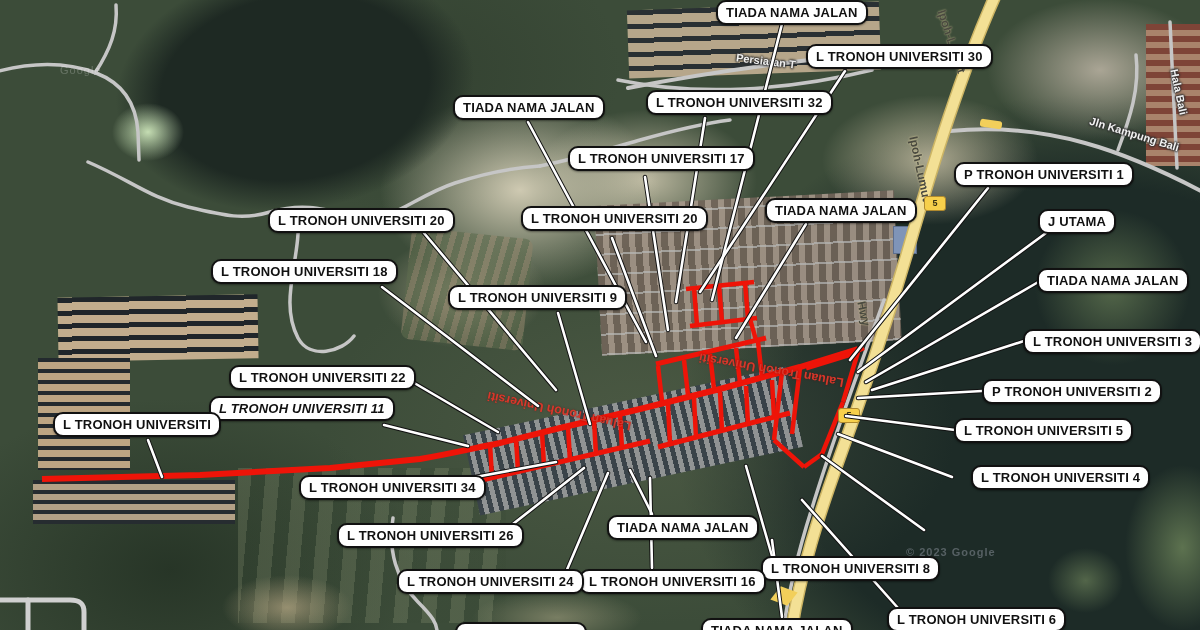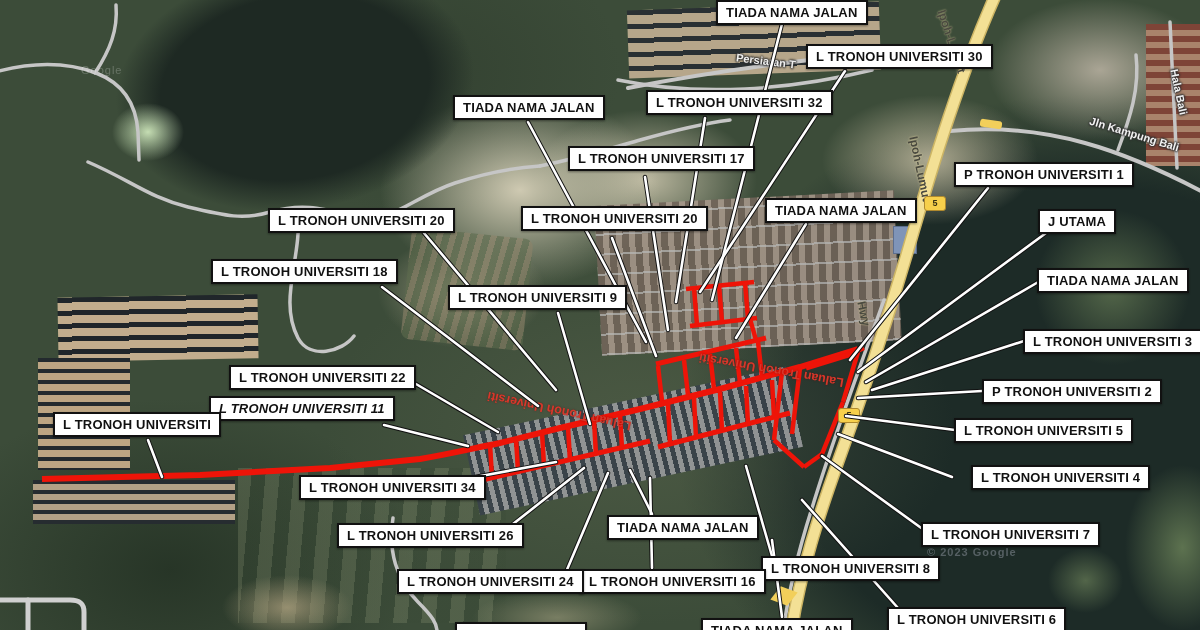--- a/index.html
+++ b/index.html
@@ -10,31 +10,31 @@
         radial-gradient(ellipse 160px 100px at 645px 180px, rgba(210,203,178,.85), rgba(210,203,178,0) 70%),
         radial-gradient(ellipse 150px 90px at 930px 160px, rgba(205,196,168,.8), rgba(205,196,168,0) 72%),
         radial-gradient(ellipse 150px 95px at 1100px 70px, rgba(176,170,154,.95), rgba(176,170,154,0) 75%),
         radial-gradient(ellipse 120px 80px at 462px 292px, rgba(186,178,150,.7), rgba(186,178,150,0) 70%),
         radial-gradient(ellipse 420px 260px at 640px 430px, rgba(88,100,76,.55), rgba(88,100,76,0) 75%),
         radial-gradient(ellipse 520px 420px at 1090px 430px, #1d2b27 58%, rgba(29,43,39,0) 80%),
         radial-gradient(ellipse 320px 220px at 170px 570px, rgba(38,52,38,.95), rgba(38,52,38,0) 78%),
         radial-gradient(ellipse 280px 200px at 420px 70px, rgba(50,64,48,.85), rgba(50,64,48,0) 72%),
         #3c4c39;}
   .patch{position:absolute;}
-  .map-label{position:absolute;background:#fff;border:2.5px solid #111;border-radius:0;
+  .map-label{position:absolute;background:#fff;border:2.5px solid #111;border-radius:10px;
        padding:3px 8px;font-weight:bold;font-size:13px;color:#111;white-space:nowrap;
        letter-spacing:.2px;box-shadow:0 1px 2px rgba(0,0,0,.4);z-index:30;}
   .street{position:absolute;font-weight:bold;font-size:11px;color:#f2f2f2;white-space:nowrap;
        text-shadow:-1px 0 2px #333,1px 0 2px #333,0 -1px 2px #333,0 1px 2px #333;z-index:12;}
   .street-red{color:#d8372b;font-size:12.5px;text-shadow:0 0 2px rgba(90,10,0,.55);}
   .street-dark{color:#4a4a40;text-shadow:0 0 2px rgba(245,230,170,.8);}
   .shield{position:absolute;width:20px;height:13px;background:#f7d04b;border:1px solid #b08a2e;
        border-radius:3px;font-weight:bold;font-size:9px;line-height:13px;text-align:center;
        color:#3a3212;z-index:13;}
-  .wm{position:absolute;font-size:11px;letter-spacing:1px;z-index:14;margin-left:21px;}
+  .wm{position:absolute;font-size:11px;letter-spacing:1px;z-index:14;}
   svg{position:absolute;left:0;top:0;z-index:10;}
   #leaders{z-index:20;}
 </style>
 </head>
 <body>
 
 <div id="map">
 
   <div class="patch" style="left:115px;top:-35px;width:360px;height:245px;background:radial-gradient(closest-side,#1e2923 75%,rgba(30,41,35,0));border-radius:48%;transform:rotate(-8deg);"></div>
   <div class="patch" style="left:112px;top:103px;width:72px;height:58px;background:radial-gradient(closest-side,rgba(205,230,186,.95),rgba(205,230,186,0));border-radius:50%;"></div>
@@ -209,21 +209,20 @@
   <div class="map-label" style="left:1037px;top:268px;">TIADA NAMA JALAN</div>
   <div class="map-label" style="left:448px;top:285px;">L TRONOH UNIVERSITI 9</div>
   <div class="map-label" style="left:1023px;top:329px;">L TRONOH UNIVERSITI 3</div>
   <div class="map-label" style="left:229px;top:353px;margin-top:12px;">L TRONOH UNIVERSITI 22</div>
   <div class="map-label" style="left:982px;top:379px;">P TRONOH UNIVERSITI 2</div>
   <div class="map-label" style="left:209px;top:396px;font-style:italic;">L TRONOH UNIVERSITI 11</div>
   <div class="map-label" style="left:53px;top:412px;">L TRONOH UNIVERSITI</div>
   <div class="map-label" style="left:954px;top:418px;">L TRONOH UNIVERSITI 5</div>
   <div class="map-label" style="left:951px;top:465px;margin-left:20px;">L TRONOH UNIVERSITI 4</div>
   <div class="map-label" style="left:299px;top:475px;">L TRONOH UNIVERSITI 34</div>
-  <div class="map-label" style="left:921px;top:522px;">L TRONOH UNIVERSITI 7</div>
   <div class="map-label" style="left:607px;top:515px;">TIADA NAMA JALAN</div>
   <div class="map-label" style="left:337px;top:523px;">L TRONOH UNIVERSITI 26</div>
   <div class="map-label" style="left:761px;top:556px;">L TRONOH UNIVERSITI 8</div>
   <div class="map-label" style="left:579px;top:569px;">L TRONOH UNIVERSITI 16</div>
   <div class="map-label" style="left:397px;top:569px;">L TRONOH UNIVERSITI 24</div>
   <div class="map-label" style="left:887px;top:607px;">L TRONOH UNIVERSITI 6</div>
   <div class="map-label" style="left:455px;top:622px;width:112px;height:16px;"></div>
   <div class="map-label" style="left:701px;top:618px;">TIADA NAMA JALAN</div>
 
 </div>

